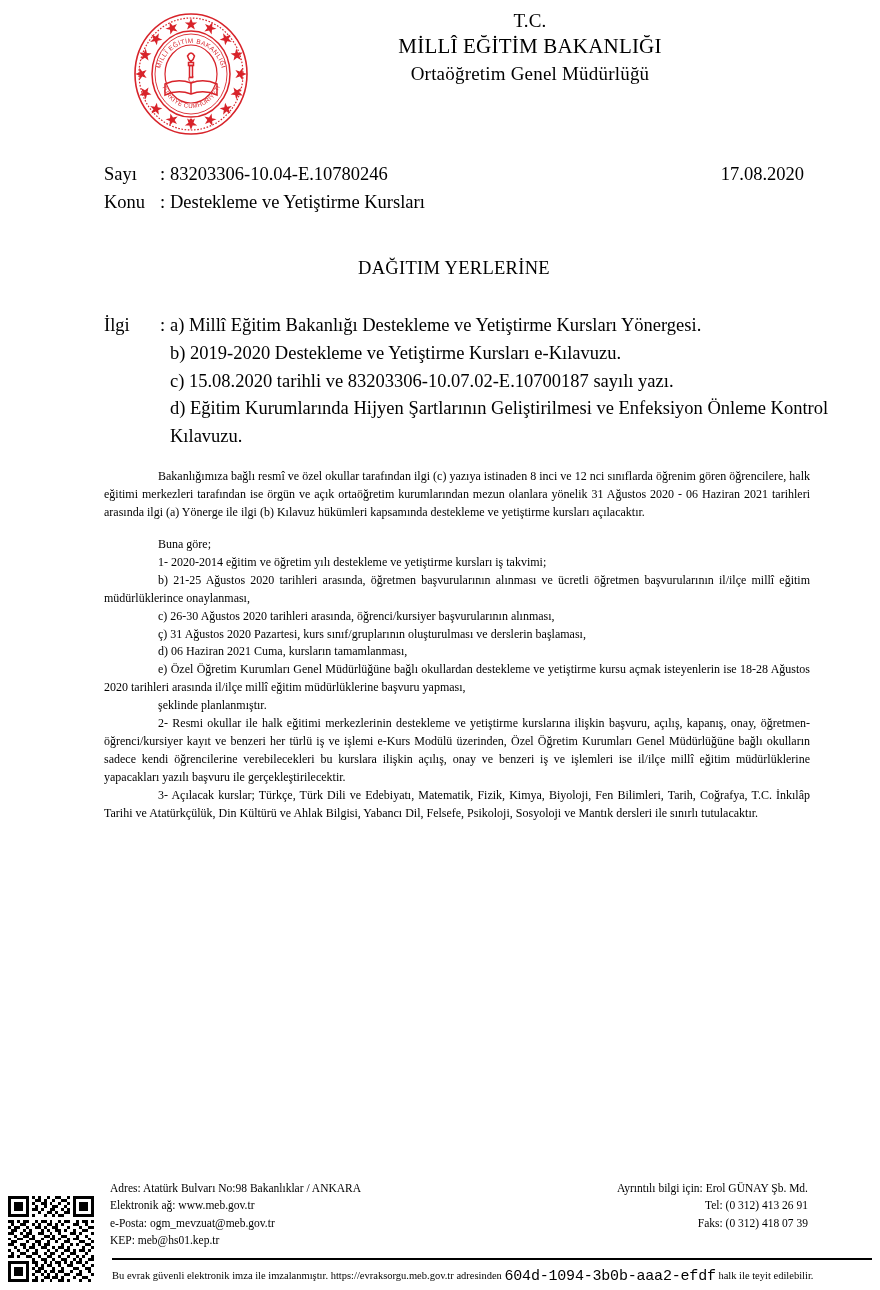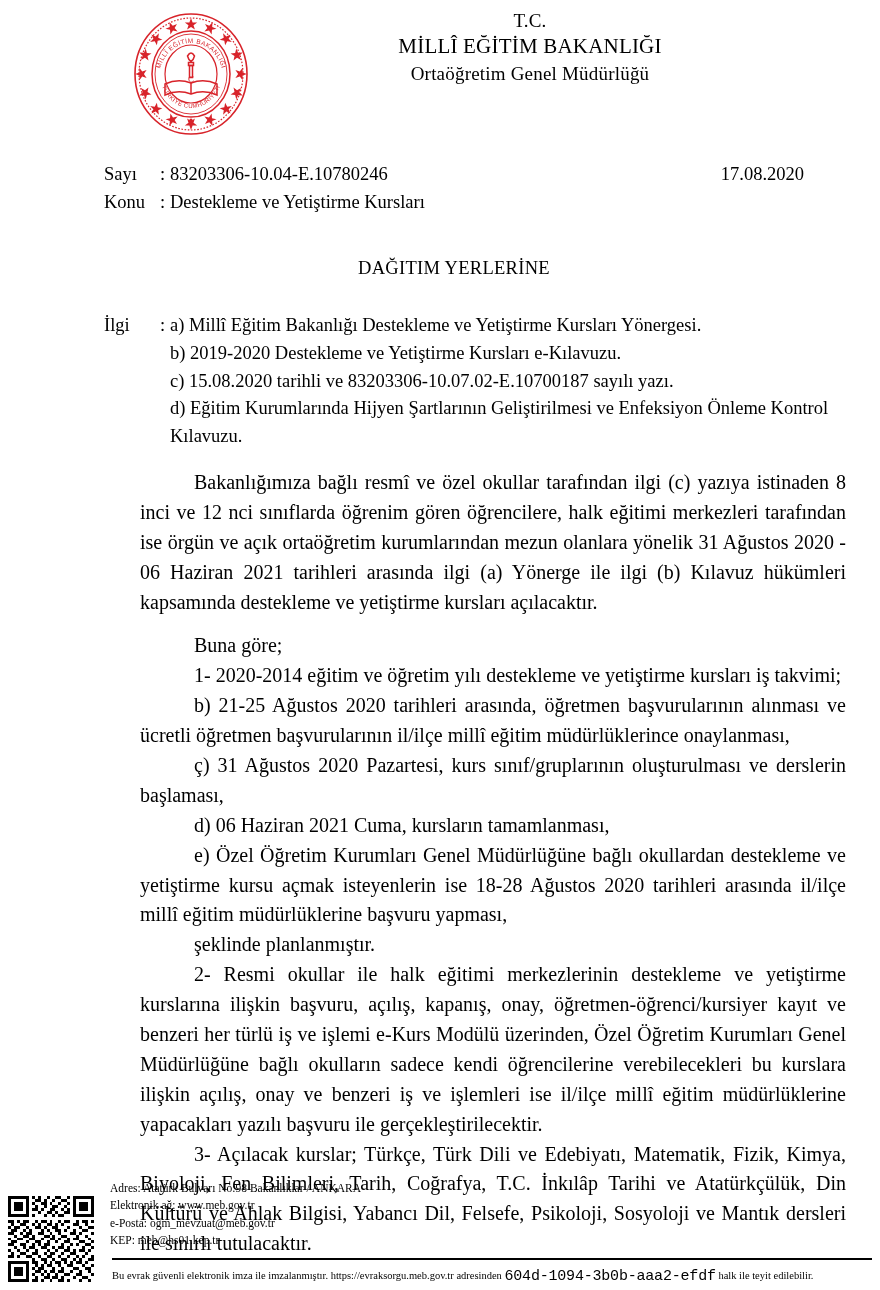--- a/index.html
+++ b/index.html
@@ -92,24 +92,23 @@
   .ilgi-items { margin-left: 66px; }
   .ilgi-item { text-indent: 0; }
   .ilgi-item.wrap { width: 690px; }
 
   
   .body {
     position: absolute;
     left: 104px;
     top: 468px;
     width: 706px;
-    font-size: 20px;
+    font-size: 12px;
     line-height: 1.495;
     text-align: justify;
-    margin-left: 36px;
   }
   .body p {
     margin: 0;
     text-indent: 54px;
     text-align: justify;
     text-justify: inter-word;
   }
   .body p.spaced { margin-top: 14px; }
 
   
@@ -266,20 +265,21 @@
     <div class="ilgi-item">c) 15.08.2020 tarihli ve 83203306-10.07.02-E.10700187 sayılı yazı.</div>
     <div class="ilgi-item wrap">d) Eğitim Kurumlarında Hijyen Şartlarının Geliştirilmesi ve Enfeksiyon Önleme Kontrol Kılavuzu.</div>
   </div>
 </div>
 
 <div class="body">
   <p>Bakanlığımıza bağlı resmî ve özel okullar tarafından ilgi (c) yazıya istinaden 8 inci ve 12 nci sınıflarda öğrenim gören öğrencilere, halk eğitimi merkezleri tarafından ise örgün ve açık ortaöğretim kurumlarından mezun olanlara yönelik 31 Ağustos 2020 - 06 Haziran 2021 tarihleri arasında ilgi (a) Yönerge ile ilgi (b) Kılavuz hükümleri kapsamında destekleme ve yetiştirme kursları açılacaktır.</p>
   <p class="spaced">Buna göre;</p>
   <p>1-  2020-2014 eğitim ve öğretim yılı destekleme ve yetiştirme kursları iş takvimi;</p>
   <p>b)  21-25 Ağustos 2020 tarihleri arasında, öğretmen başvurularının alınması ve ücretli öğretmen başvurularının il/ilçe millî eğitim müdürlüklerince onaylanması,</p>
+  <p>c)  26-30 Ağustos 2020 tarihleri arasında, öğrenci/kursiyer başvurularının alınması,</p>
   <p>ç) 31 Ağustos 2020 Pazartesi, kurs sınıf/gruplarının oluşturulması ve derslerin başlaması,</p>
   <p>d)  06 Haziran 2021 Cuma, kursların tamamlanması,</p>
   <p>e)  Özel Öğretim Kurumları Genel Müdürlüğüne bağlı okullardan destekleme ve yetiştirme kursu açmak isteyenlerin ise 18-28 Ağustos 2020 tarihleri arasında il/ilçe millî eğitim müdürlüklerine başvuru yapması,</p>
   <p>şeklinde planlanmıştır.</p>
   <p>2-  Resmi okullar ile halk eğitimi merkezlerinin destekleme ve yetiştirme kurslarına ilişkin başvuru, açılış, kapanış, onay, öğretmen-öğrenci/kursiyer kayıt ve benzeri her türlü iş ve işlemi e-Kurs Modülü üzerinden, Özel Öğretim Kurumları Genel Müdürlüğüne bağlı okulların sadece kendi öğrencilerine verebilecekleri bu kurslara ilişkin açılış, onay ve benzeri iş ve işlemleri ise il/ilçe millî eğitim müdürlüklerine yapacakları yazılı başvuru ile gerçekleştirilecektir.</p>
   <p>3- Açılacak kurslar; Türkçe, Türk Dili ve Edebiyatı, Matematik, Fizik, Kimya, Biyoloji, Fen Bilimleri, Tarih, Coğrafya, T.C. İnkılâp Tarihi ve Atatürkçülük, Din Kültürü ve Ahlak Bilgisi, Yabancı Dil, Felsefe, Psikoloji, Sosyoloji ve Mantık dersleri ile sınırlı tutulacaktır.</p>
 </div>
 
 <div class="qr">
   <svg viewBox="0 0 29 29" shape-rendering="crispEdges" xmlns="http://www.w3.org/2000/svg">
@@ -508,20 +508,25 @@
   </svg>
 </div>
 
 <div class="footer">
   <div class="footer-left">
     <div>Adres: Atatürk Bulvarı No:98 Bakanlıklar / ANKARA</div>
     <div>Elektronik ağ: www.meb.gov.tr</div>
     <div>e-Posta: ogm_mevzuat@meb.gov.tr</div>
     <div> KEP: meb@hs01.kep.tr</div>
   </div>
+  <div class="footer-right">
+    <div>Ayrıntılı bilgi için: Erol GÜNAY Şb. Md.</div>
+    <div>Tel: (0 312) 413 26 91</div>
+    <div>Faks: (0 312) 418 07 39</div>
+  </div>
 </div>
 
 <div class="esign-rule"></div>
 <div class="esign">
   <span>Bu evrak güvenli elektronik imza ile imzalanmıştır. https://evraksorgu.meb.gov.tr adresinden</span>
   <span class="code">604d-1094-3b0b-aaa2-efdf</span>
   <span>halk ile teyit edilebilir.</span>
 </div>
 
 </body></html>

